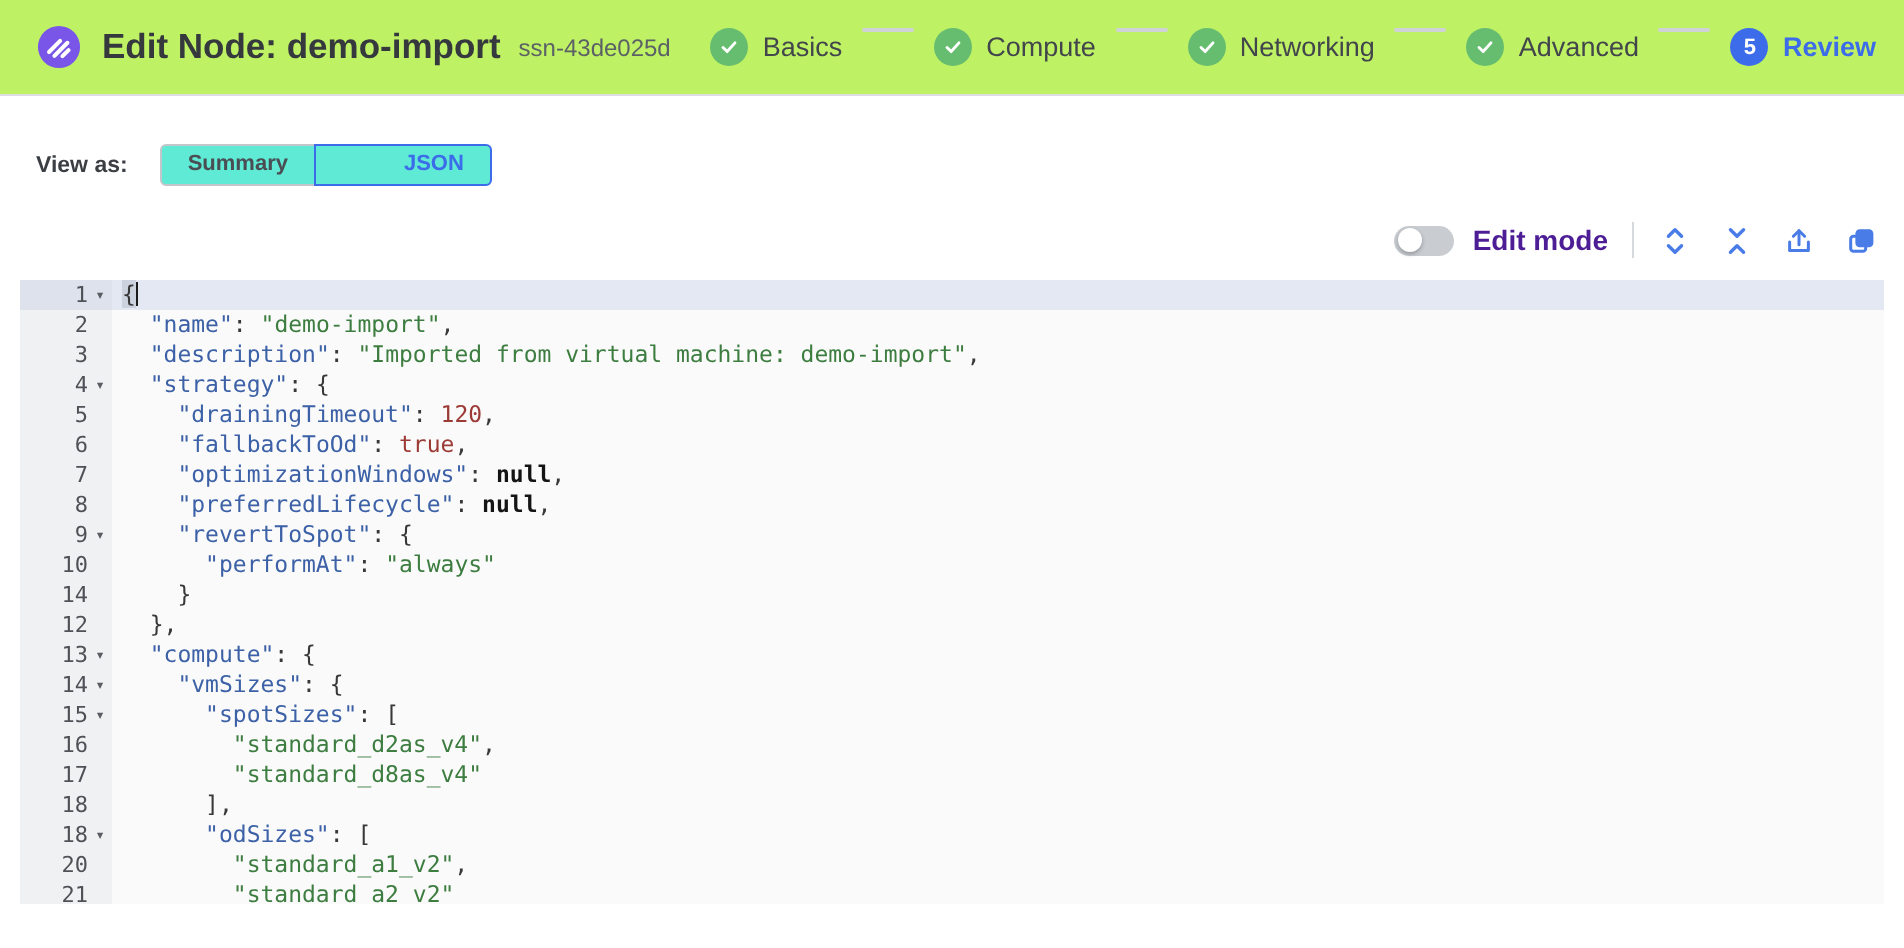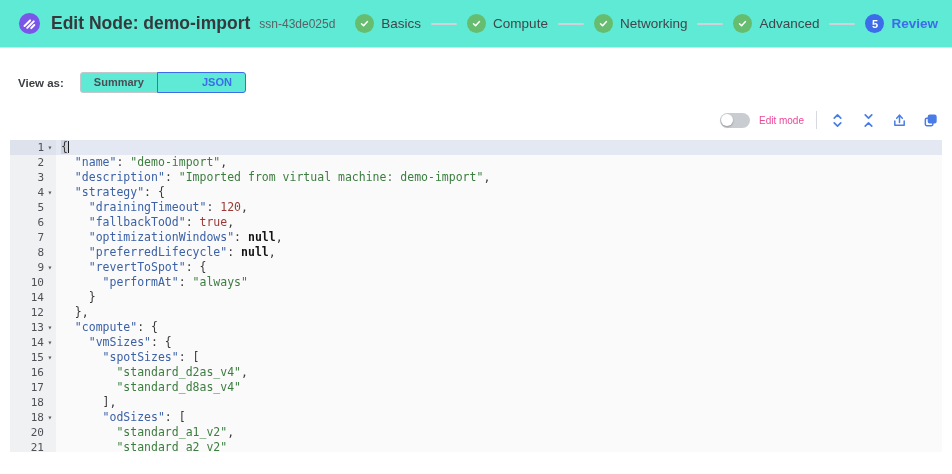--- a/index.html
+++ b/index.html
@@ -9,27 +9,27 @@
     font-family:"Liberation Sans", sans-serif;
     -webkit-font-smoothing:antialiased;
   }
   .page { width:952px; height:474px; position:relative; }
 
   
   .header {
     display:flex; align-items:center;
     height:47px; padding:0 14px 0 18px;
     border-bottom:1px solid #dcdee1;
-    background:#5eead4;
+    background:#bef264;
   }
   .logo { width:23px; height:23px; display:inline-flex; flex:0 0 auto; }
   .title { font-size:17.5px; font-weight:700; color:#35393d; margin-left:10px; white-space:nowrap; }
   .node-id { font-size:12px; font-weight:400; color:#5c6166; margin-left:9px; white-space:nowrap; }
 
-  .stepper { margin-left:auto; display:flex; align-items:center; }
+  .stepper { margin-left:auto; display:flex; }
   .step { display:flex; align-items:center; gap:7px; }
   .step-circle {
     width:19px; height:19px; border-radius:50%;
     display:flex; align-items:center; justify-content:center;
     background:#66bd70; flex:0 0 auto;
   }
   .step-circle.current { background:#3c6cea; color:#fff; font-size:11px; font-weight:700; }
   .step-label { font-size:13.5px; color:#42464c; white-space:nowrap; }
   .step.current .step-label { color:#3c6cea; font-weight:600; }
   .step-sep { width:26px; height:2px; background:#cfd2d6; border-radius:1px; margin:0 10px; flex:0 0 auto; }
@@ -53,21 +53,21 @@
     height:20px; margin:17px 14px 0 0;
   }
   .toggle {
     width:30px; height:15px; border-radius:8px; background:#c9cdd2;
     position:relative; margin-right:9px; cursor:pointer; flex:0 0 auto;
   }
   .knob {
     position:absolute; left:1.5px; top:1.5px; width:12px; height:12px;
     background:#fff; border-radius:50%; box-shadow:0 1px 2px rgba(0,0,0,.28);
   }
-  .editmode-label { font-size:10px; font-weight:400; color:#ec4899; white-space:nowrap; }
+  .editmode-label { font-size:14px; font-weight:700; color:#4c1d95; white-space:nowrap; }
   .vdiv { width:1px; height:18px; background:#d6d9dd; margin:0 12px; }
   .iconbar { display:flex; align-items:center; gap:15px; }
   .icon-btn { width:16px; height:16px; color:#4a7ce8; display:inline-flex; align-items:center; justify-content:center; cursor:pointer; }
 
   
   .editor {
     margin:10px 10px 0 10px; height:312px; overflow:hidden;
     background:#fafafa;
     font-family:"DejaVu Sans Mono", monospace;
     font-size:11.5px; line-height:15px;

